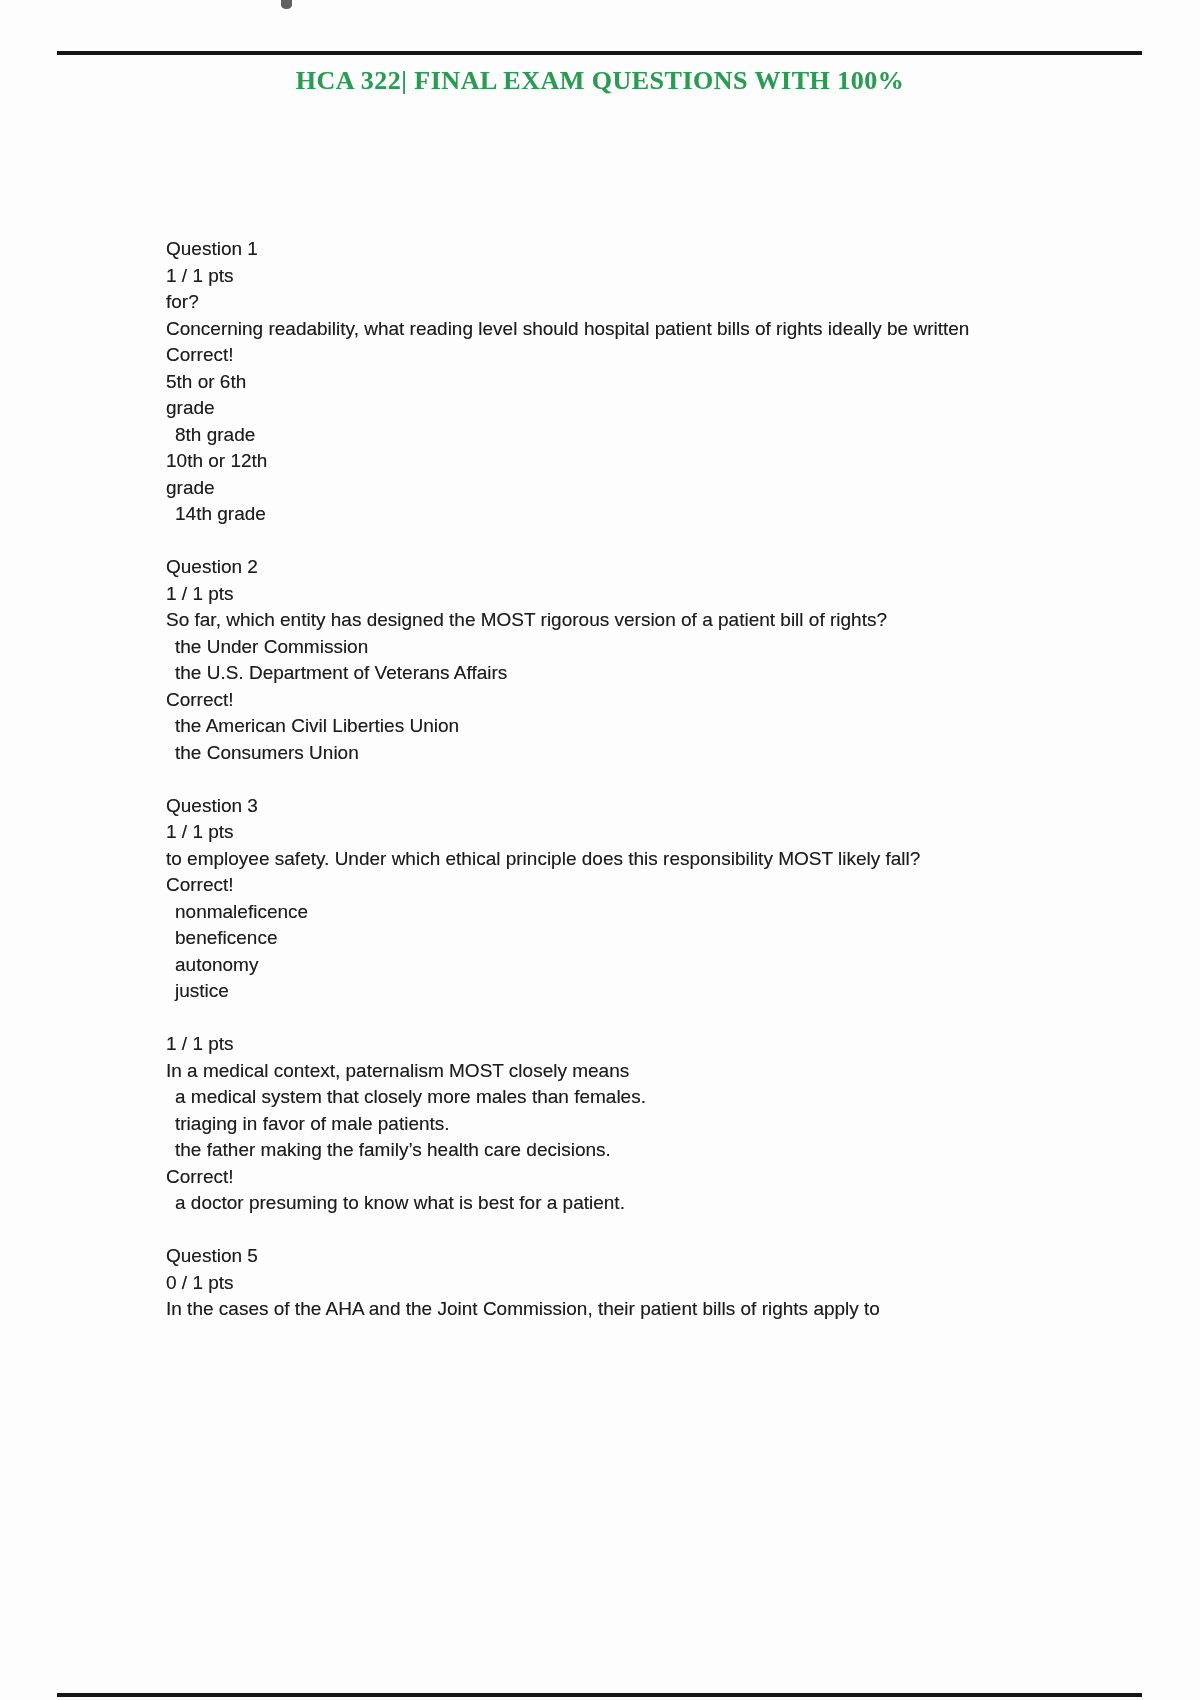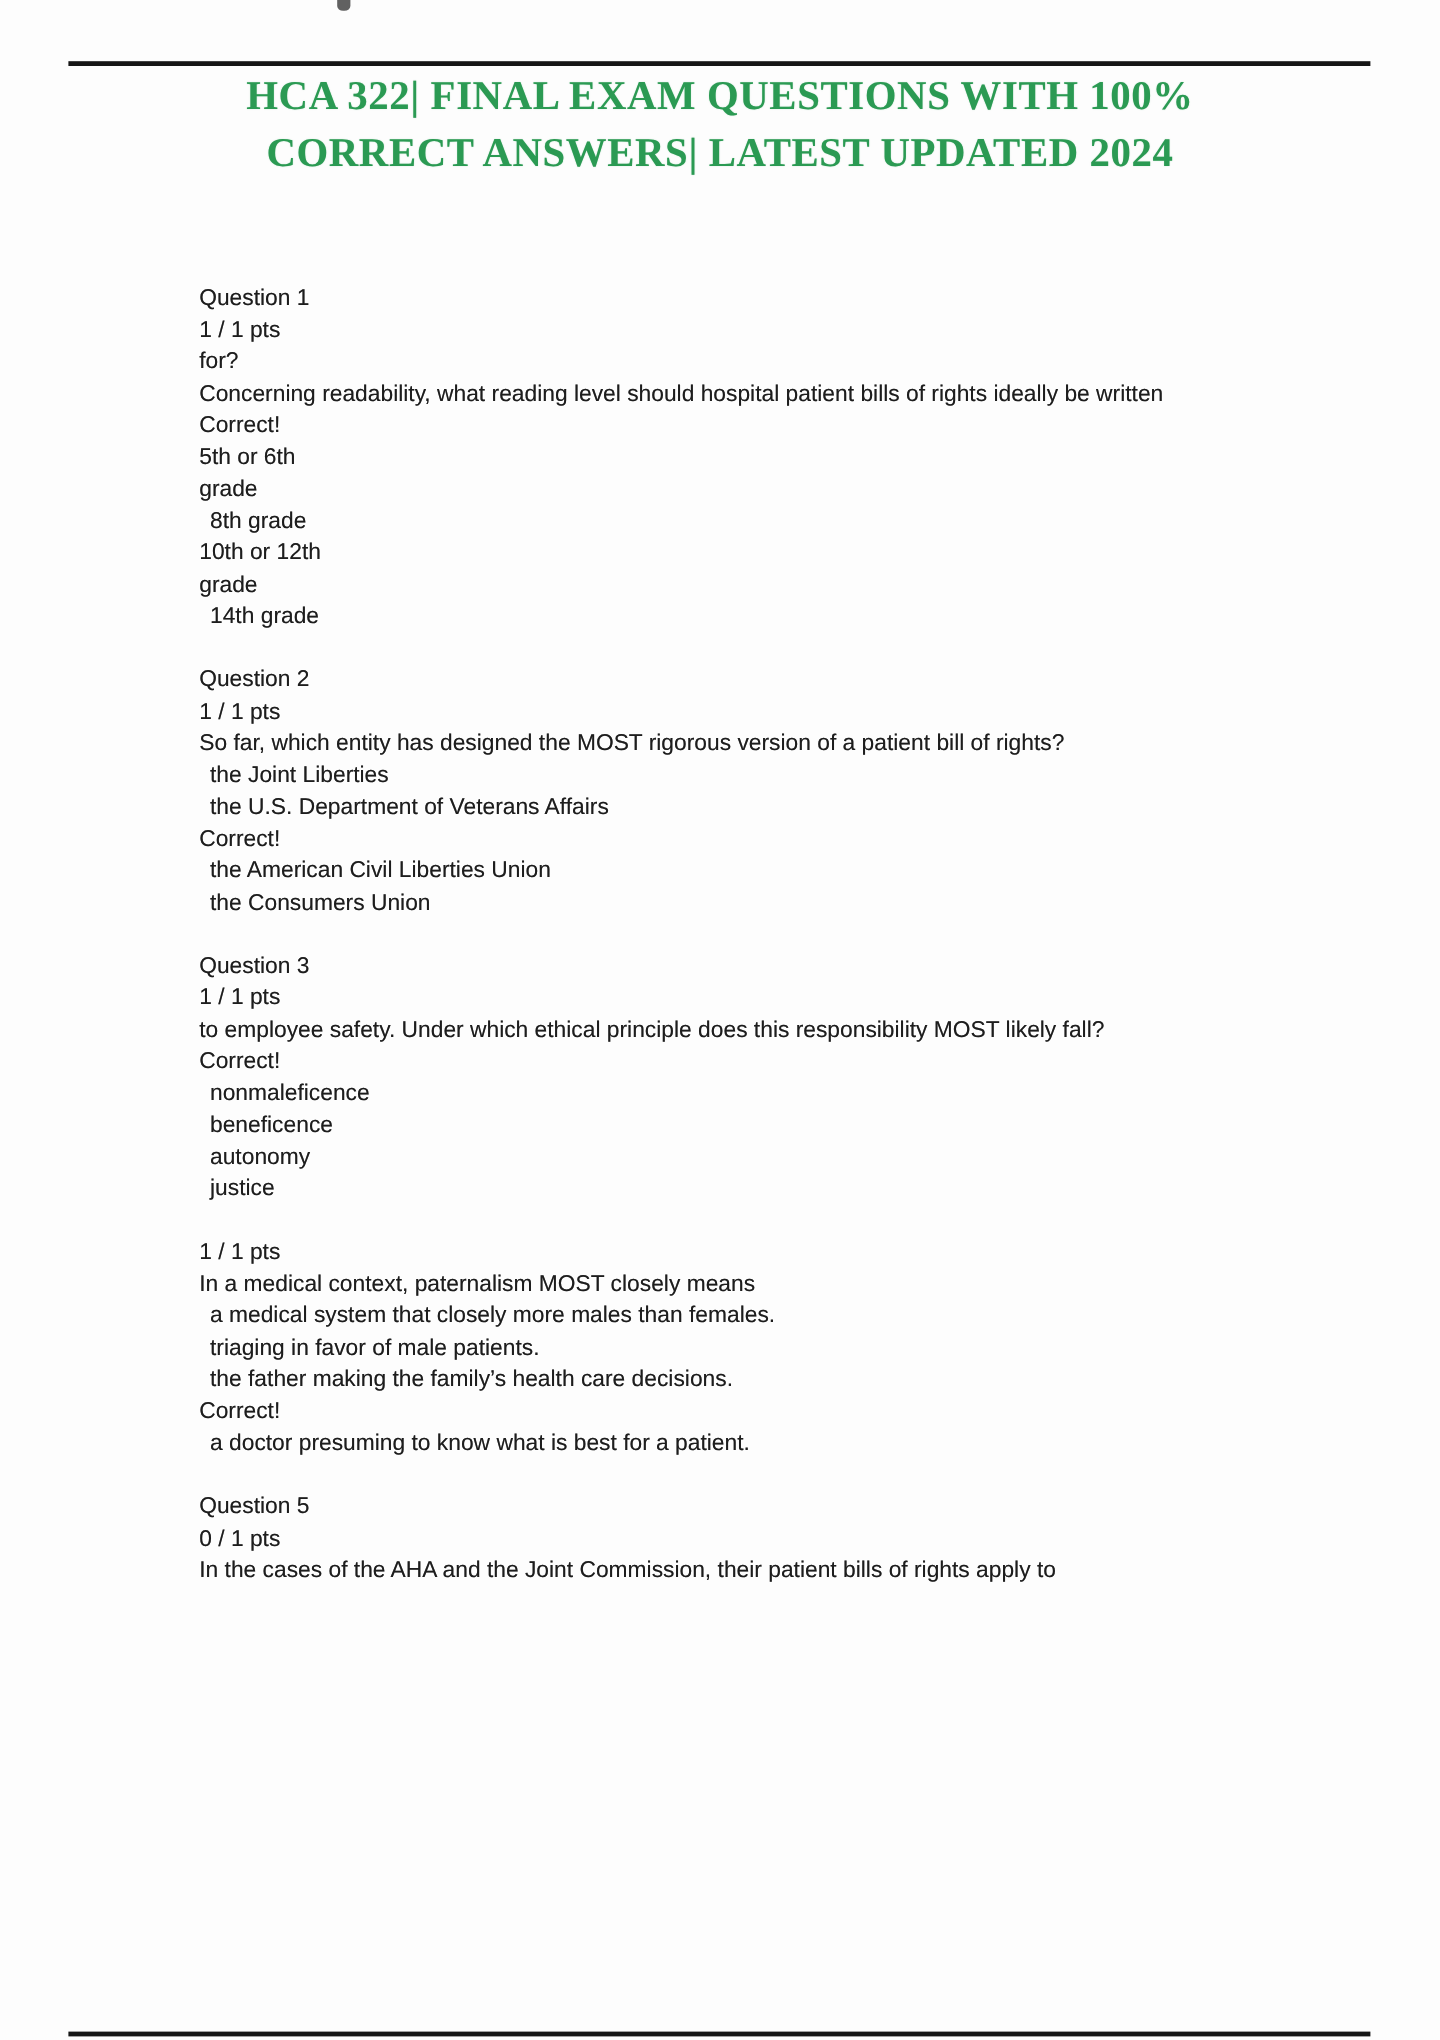--- a/index.html
+++ b/index.html
@@ -34,21 +34,21 @@
   }
   .title {
     position: absolute;
     top: 57px;
     left: 0;
     width: 1200px;
     margin: 0;
     text-align: center;
     font-family: "Liberation Serif", serif;
     font-weight: bold;
-    font-size: 34px;
+    font-size: 26px;
     line-height: 47px;
     letter-spacing: 0.5px;
     color: #2b9a53;
     text-shadow: 0 0 1px rgba(43,154,83,0.35);
   }
   .qbody {
     position: absolute;
     left: 146px;
     top: 236px;
     width: 1010px;
@@ -64,39 +64,38 @@
   .qgap { height: 26.5px; }
 </style>
 </head>
 <body>
 
 <div class="page">
   <div class="speck"></div>
   <div class="rule top"></div>
   <h1 class="title">
     <div>HCA 322| FINAL EXAM QUESTIONS WITH 100%</div>
-    <div>CORRECT ANSWERS| LATEST UPDATED 2024</div>
   </h1>
   <div class="qbody" id="qbody">
       <div class="line">Question 1</div>
       <div class="line">1 / 1 pts</div>
       <div class="line">for?</div>
       <div class="line">Concerning readability, what reading level should hospital patient bills of rights ideally be written</div>
       <div class="line">Correct!</div>
       <div class="line">5th or 6th</div>
       <div class="line">grade</div>
       <div class="line indent">8th grade</div>
       <div class="line">10th or 12th</div>
       <div class="line">grade</div>
       <div class="line indent">14th grade</div>
       <div class="qgap"></div>
       <div class="line">Question 2</div>
       <div class="line">1 / 1 pts</div>
       <div class="line">So far, which entity has designed the MOST rigorous version of a patient bill of rights?</div>
-      <div class="line indent">the Joint Liberties</div>
+      <div class="line indent">the Under Commission</div>
       <div class="line indent">the U.S. Department of Veterans Affairs</div>
       <div class="line">Correct!</div>
       <div class="line indent">the American Civil Liberties Union</div>
       <div class="line indent">the Consumers Union</div>
       <div class="qgap"></div>
       <div class="line">Question 3</div>
       <div class="line">1 / 1 pts</div>
       <div class="line">to employee safety. Under which ethical principle does this responsibility MOST likely fall?</div>
       <div class="line">Correct!</div>
       <div class="line indent">nonmaleficence</div>

